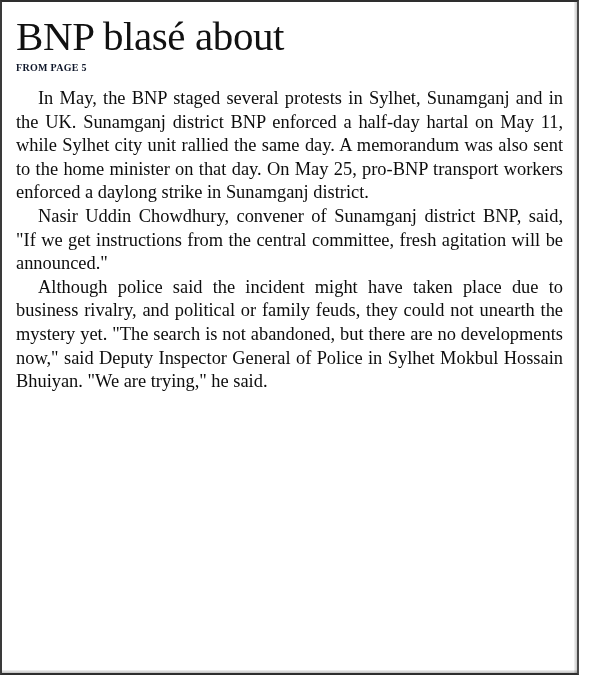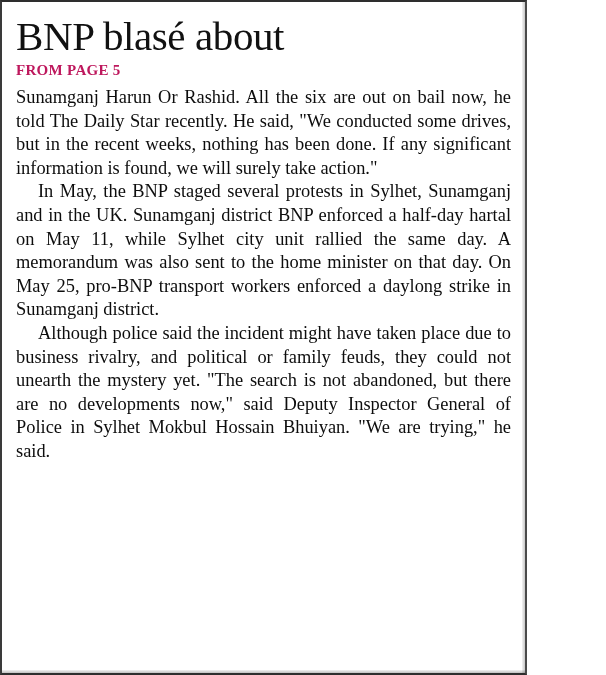--- a/index.html
+++ b/index.html
@@ -9,21 +9,21 @@
   }
   body {
     width: 606px;
     height: 675px;
     font-family: "Liberation Serif", serif;
     color: #000000;
     overflow: hidden;
   }
   .clipping {
     position: relative;
-    width: 527px;
+    width: 579px;
     height: 675px;
     box-sizing: border-box;
     background: #ffffff;
     border-top: 2px solid #2e2e2e;
     border-left: 2px solid #3a3a3a;
     border-right: 2px solid #4a4a4a;
     border-bottom: 2px solid #2e2e2e;
   }
   .inner {
     position: absolute;
@@ -38,26 +38,26 @@
     font-family: "Liberation Serif", serif;
     font-size: 41px;
     line-height: 44px;
     font-weight: normal;
     letter-spacing: -0.4px;
     margin: 2px 0 4px 0;
     color: #111111;
   }
   .jumpline {
     font-family: "Liberation Serif", serif;
-    font-size: 15px;
+    font-size: 10px;
     font-weight: bold;
     letter-spacing: 0.3px;
-    margin: 2px 0 7px 0;
+    margin: 2px 0 14px 0;
     text-transform: uppercase;
-    color: #be185d;
+    color: #0f172a;
   }
   .body-text p {
     font-family: "Liberation Serif", serif;
     font-size: 18.4px;
     line-height: 23.6px;
     text-align: justify;
     text-justify: inter-word;
     margin: 0;
     color: #0d0d0d;
     -webkit-hyphens: manual;
@@ -92,21 +92,21 @@
 <body>
 
 <div class="clipping">
   <div class="inner">
 
     <h1 class="headline">BNP blasé about</h1>
 
     <div class="jumpline">FROM PAGE 5</div>
 
     <div class="body-text">
-      <p class="first">Sunamganj Harun Or Rashid. All the six are out on bail now, he told The Daily Star recently. He said, "We conducted some drives, but in the recent weeks, nothing has been done. If any significant information is found, we will surely take action."</p>
       <p class="indent">In May, the BNP staged several protests in Sylhet, Sunamganj and in the UK. Sunamganj district BNP enforced a half-day hartal on May 11, while Sylhet city unit rallied the same day. A memorandum was also sent to the home minister on that day. On May 25, pro-BNP transport workers enforced a daylong strike in Sunamganj district.</p>
+      <p class="indent">Nasir Uddin Chowdhury, convener of Sunamganj district BNP, said, "If we get instructions from the central committee, fresh agitation will be announced."</p>
       <p class="indent">Although police said the incident might have taken place due to business rivalry, and political or family feuds, they could not unearth the mystery yet. "The search is not abandoned, but there are no developments now," said Deputy Inspector General of Police in Sylhet Mokbul Hossain Bhuiyan. "We are trying," he said.</p>
     </div>
 
   </div>
   <div class="shadow-edge"></div>
   <div class="bottom-edge"></div>
 </div>
 
 </body></html>

